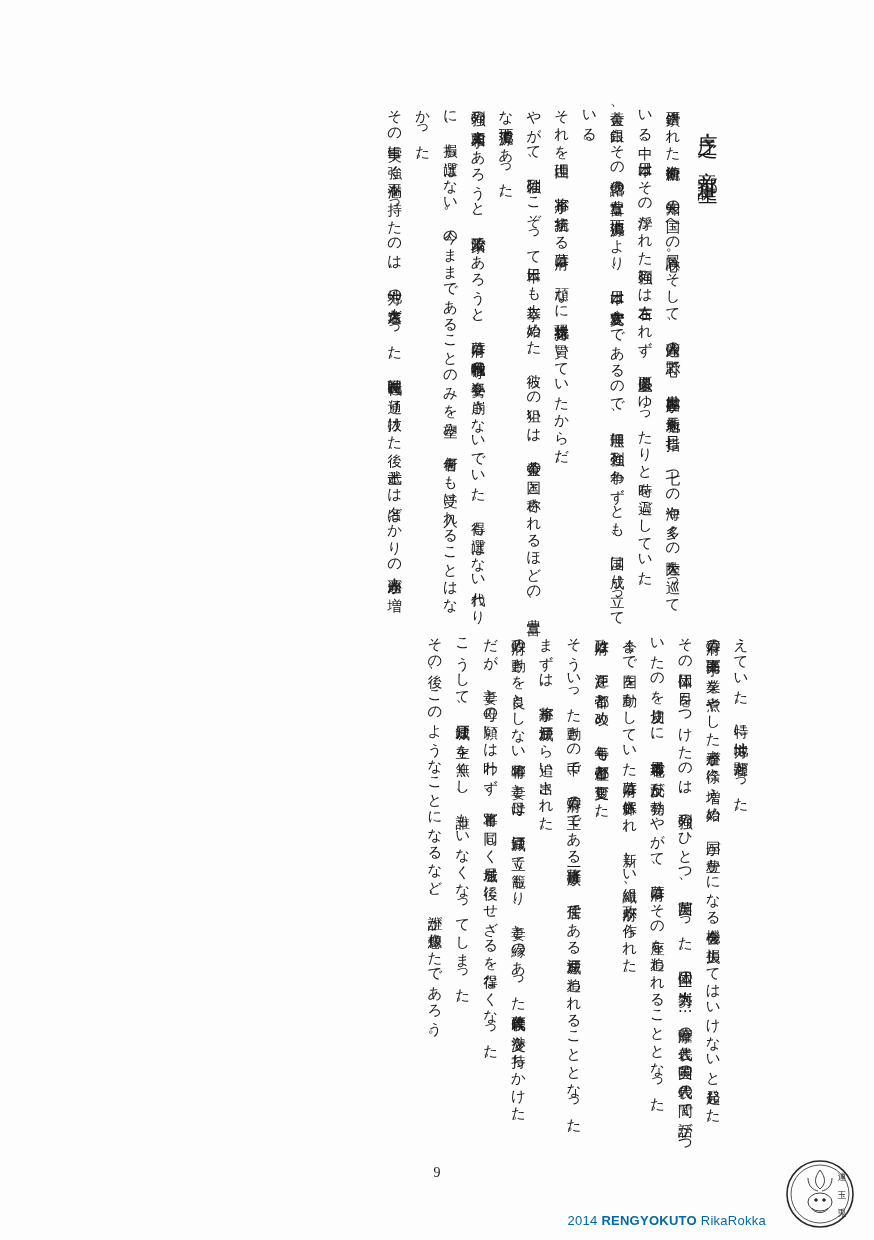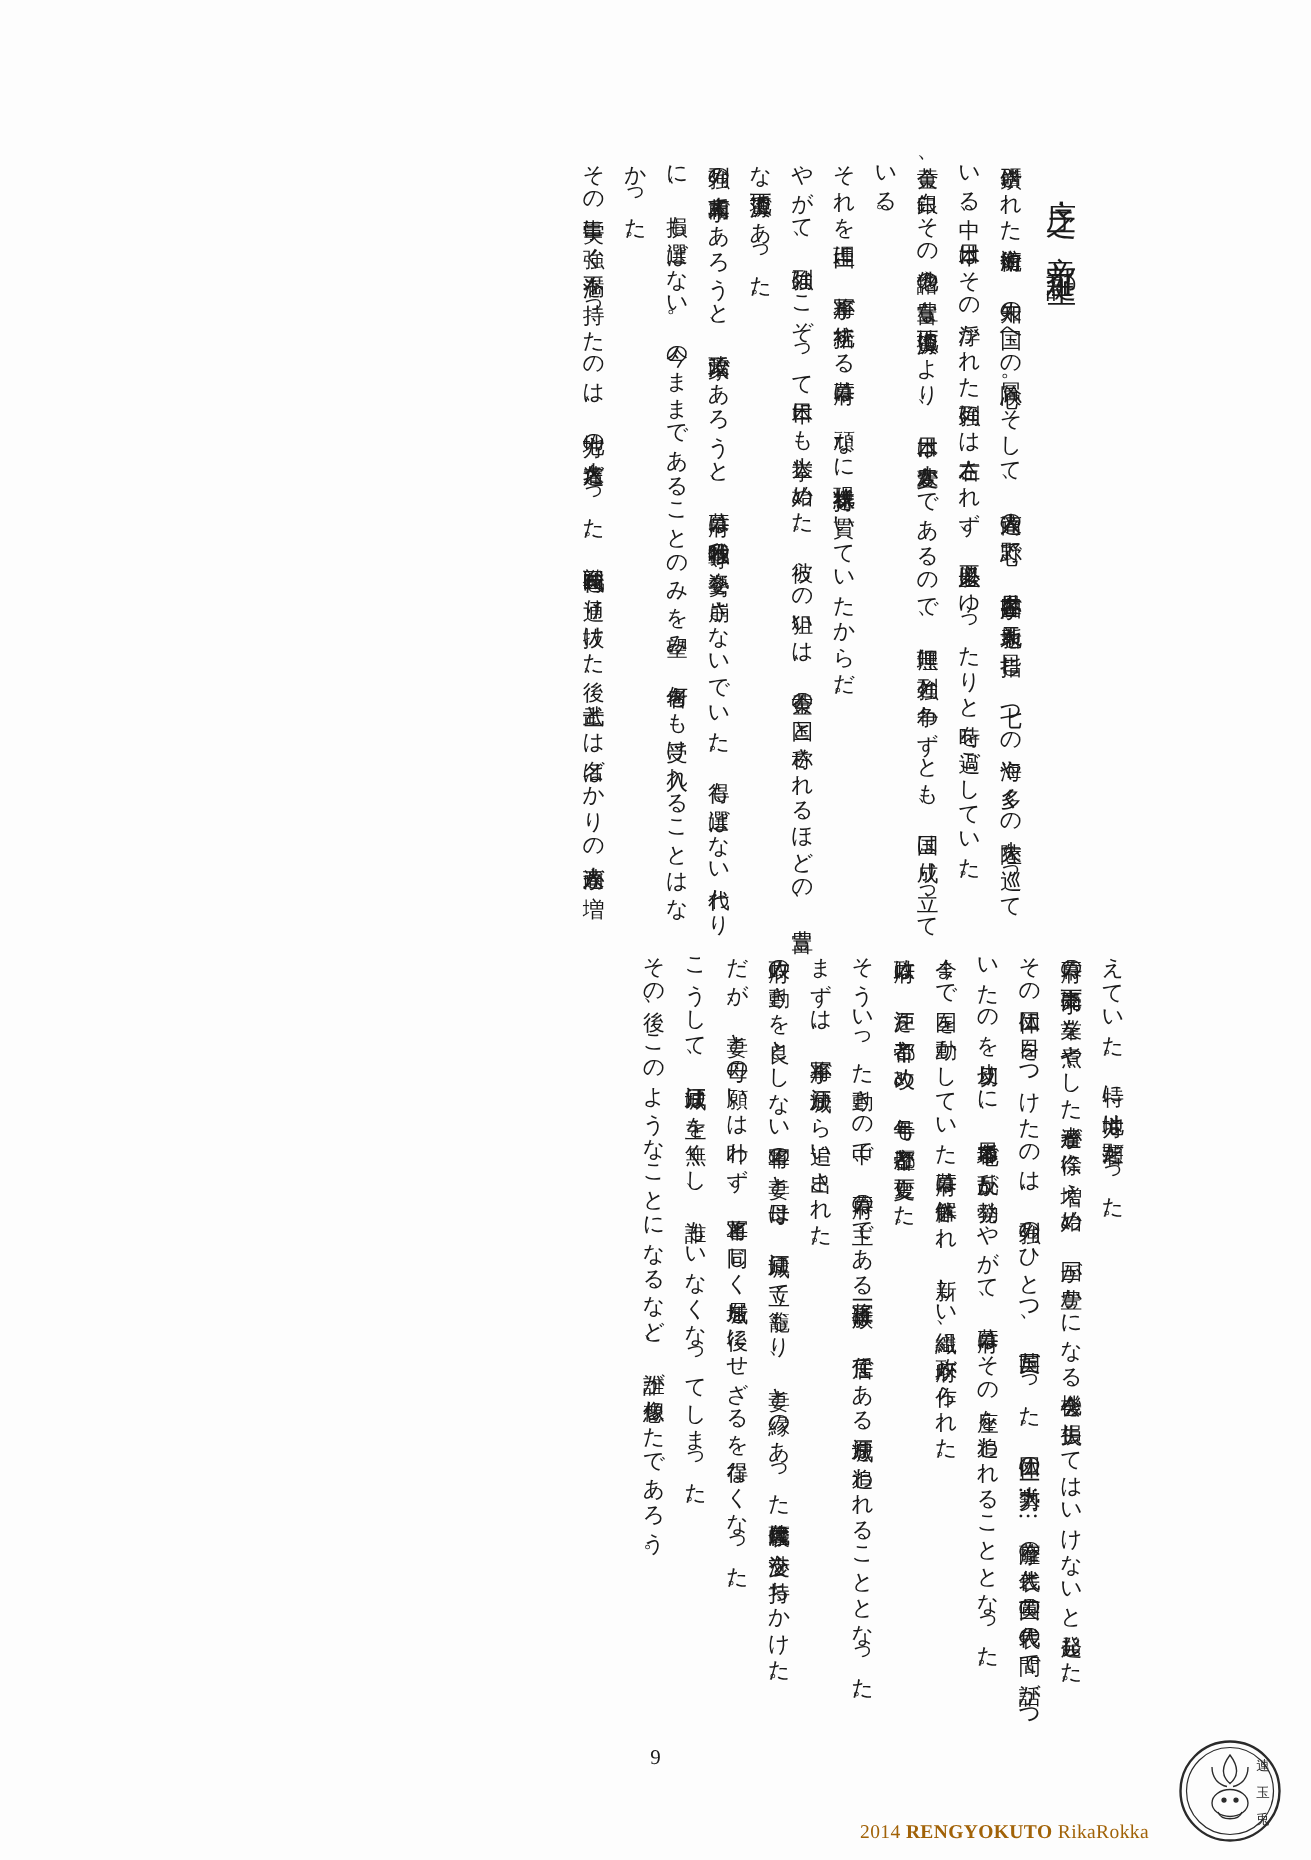--- a/index.html
+++ b/index.html
@@ -63,23 +63,23 @@
     text-align: center;
     font-size: 14px;
     font-family: "Liberation Serif", serif;
     color: #1a1a1a;
   }
   .footer-credit {
     position: absolute;
     right: 108px;
     top: 1213px;
     font-size: 13px;
-    font-family: Liberation Serif, serif;
+    font-family: Liberation Sans, sans-serif;
     letter-spacing: 0.02em;
-    color: #a16207;
+    color: #0369a1;
   }
   .footer-credit .brand {
     font-weight: bold;
   }
   .seal {
     position: absolute;
     right: 18px;
     top: 1158px;
     width: 72px;
     height: 72px;

